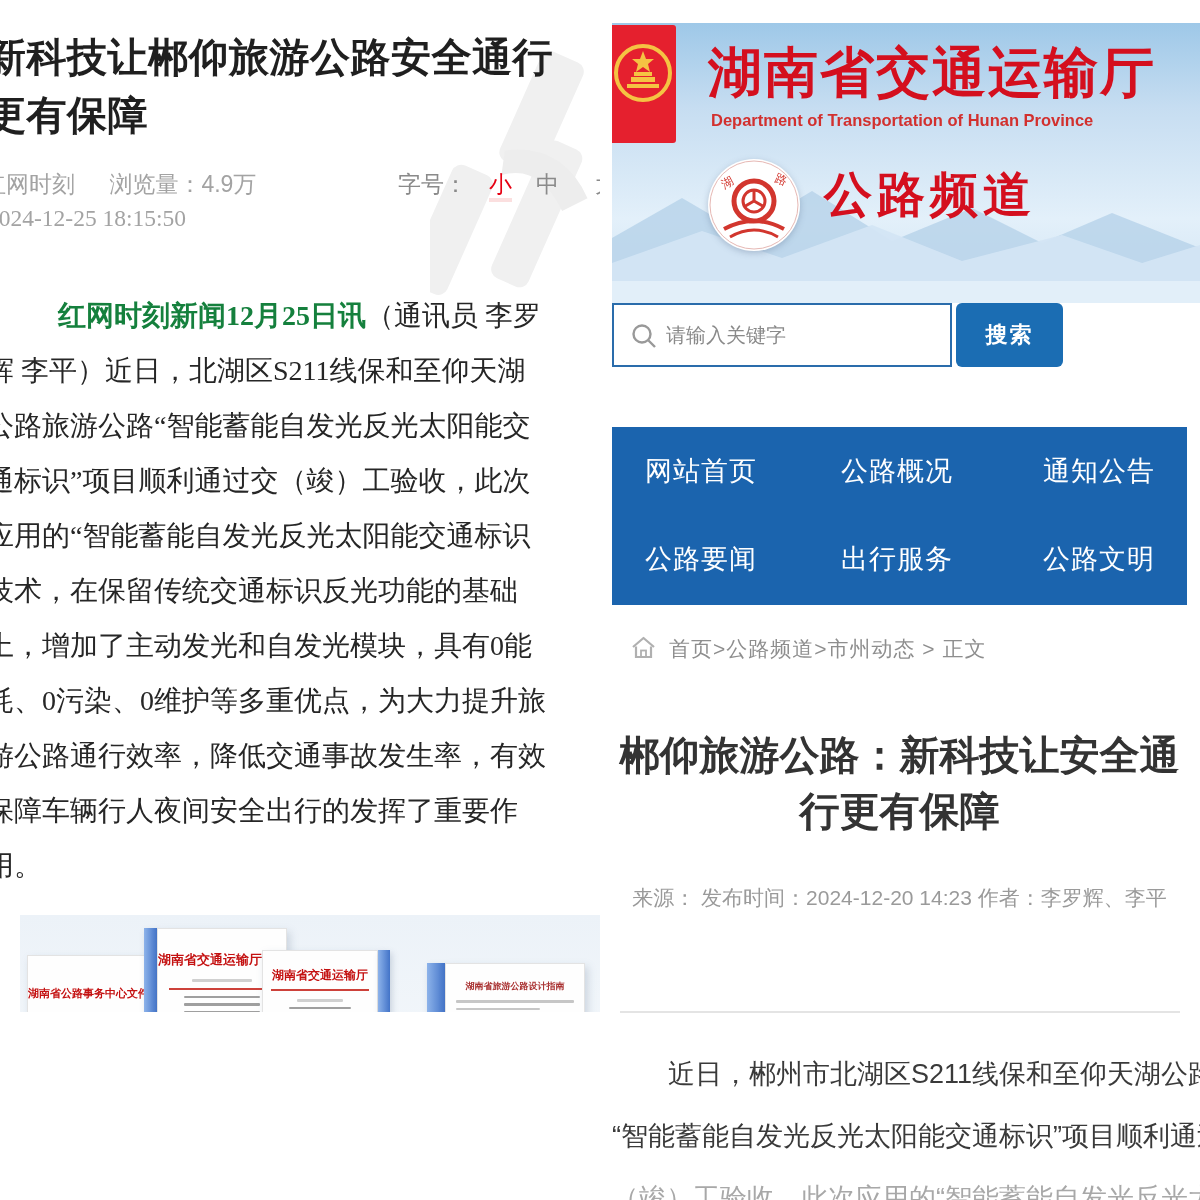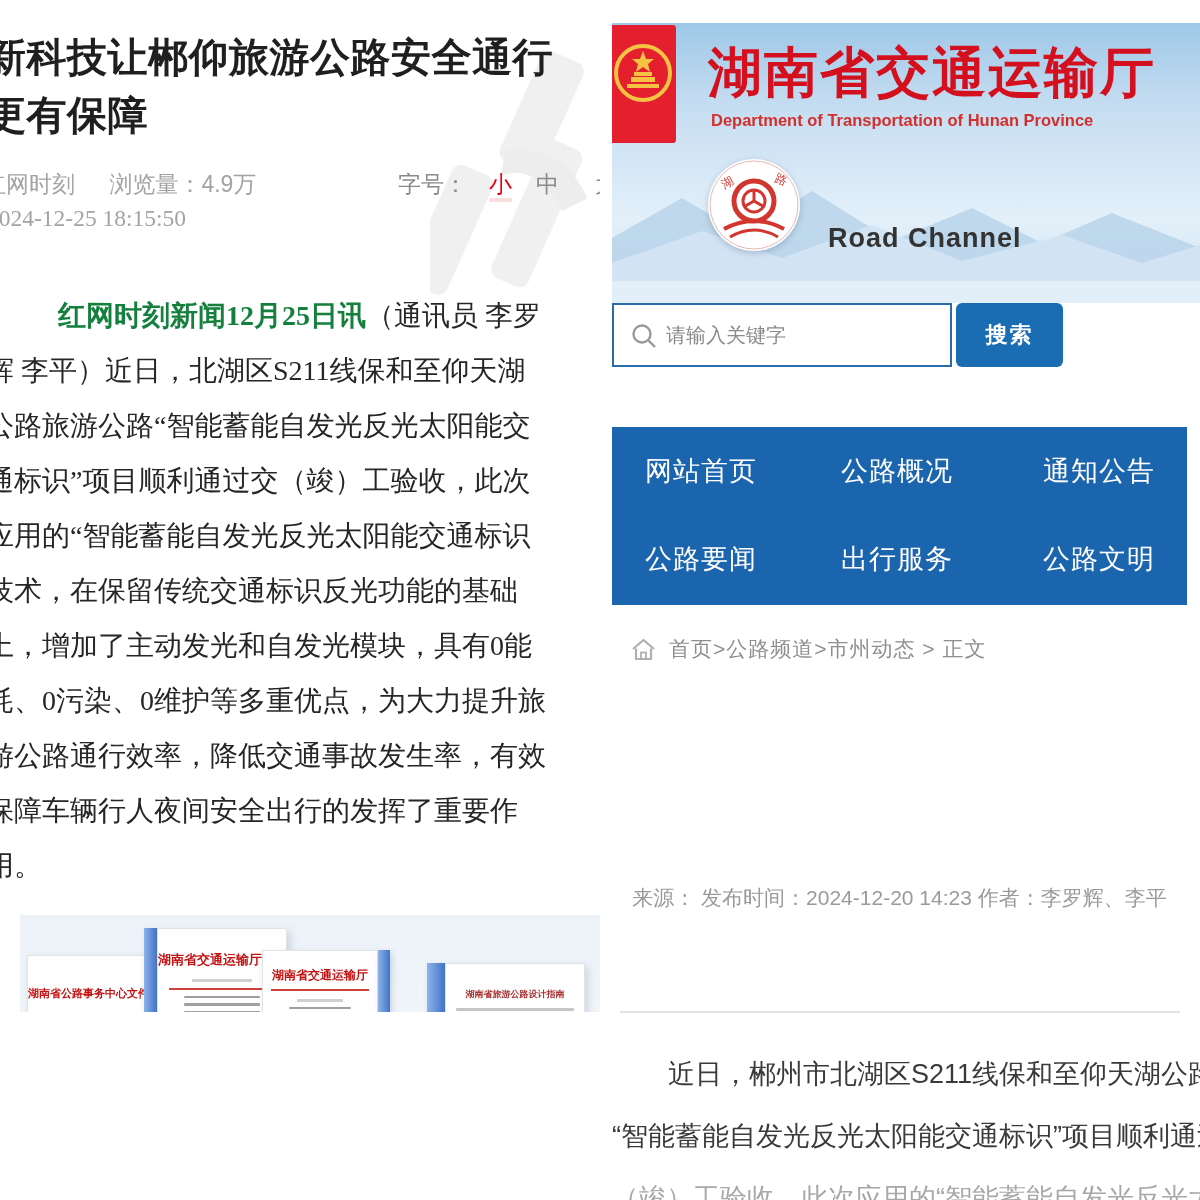--- a/index.html
+++ b/index.html
@@ -72,21 +72,21 @@
   .search-box svg { position:absolute; left:16px; top:17px; }
   .search-box input { border:none; outline:none; width:100%; font-size:20px; color:#555; background:transparent;
     font-family:"Liberation Sans","DejaVu Sans",sans-serif; }
   .search-box input::placeholder { color:#8a8a8a; }
   .search-btn { width:107px; margin-left:4px; background:#1b6db3; color:#fff; border:none; border-radius:6px;
     font-size:22px; font-weight:600; letter-spacing:2px; cursor:pointer; }
   .nav-panel { position:absolute; left:0; top:427px; width:575px; height:178px; background:#1b64ae;
     display:grid; grid-template-columns:196px 202px 1fr; row-gap:61px; align-content:start;
     padding:31px 0 7px 33px; }
   .nav-item { color:#fff; font-size:27px; letter-spacing:1px; cursor:pointer; line-height:27px; }
-  .breadcrumb { position:absolute; left:18px; top:635px; display:flex; align-items:center; gap:12px;
+  .breadcrumb { position:absolute; left:18px; top:635px; display:flex; gap:12px;
     color:#8e8e8e; font-size:21px; letter-spacing:1px; cursor:pointer; }
   .r-title { position:absolute; left:0; top:727px; width:575px; text-align:center;
     font-size:40px; font-weight:700; color:#333; line-height:56px; }
   .r-meta { position:absolute; left:0; top:884px; width:575px; text-align:center; color:#9a9a9a; font-size:21px; white-space:nowrap; }
   .r-font { position:absolute; left:0; top:942px; width:575px; text-align:center; color:#8f8f8f;
     font-size:21.5px; letter-spacing:2px; }
   .r-font .fopt { cursor:pointer; margin:0 3px; }
   .r-font .fopt.active { color:#2f76b4; }
   .r-divider { position:absolute; left:8px; top:1011px; width:560px; height:2px; background:#e4e4e4; }
   .r-body { position:absolute; left:0; top:1043px; width:640px; font-size:27px; color:#3a3a3a; }
@@ -184,21 +184,21 @@
           <i class="tl s"></i>
           <i class="tl"></i>
           <i class="tl s"></i>
           <i class="tl"></i>
           <i class="tl s"></i>
       </div>
       <div class="spine" style="left:358px; top:35px; width:12px; height:200px;"></div>
 
       <div class="spine" style="left:407px; top:48px; width:18px; height:172px;"></div>
       <div class="doc" style="left:425px; top:48px; width:140px; height:172px;">
-        <div class="doc-title" style="font-size:9px; margin-top:24px; color:#a33;">湖南省旅游公路设计指南</div>
+        <div class="doc-title" style="font-size:9px; margin-top:16px; color:#a33;">湖南省旅游公路设计指南</div>
         <i class="tl" style="margin-top:7px;"></i>
           <i class="tl s"></i>
           <i class="tl"></i>
           <i class="tl s"></i>
         <div class="hl">
           <i class="tl"></i>
             <i class="tl"></i>
             <i class="tl"></i>
             <i class="tl" style="margin-right:30px;"></i>
         </div>
@@ -244,21 +244,21 @@
           <circle cx="46" cy="46" r="44" fill="#fff" stroke="#e6b8b4" stroke-width="1"></circle>
           <circle cx="46" cy="42" r="20" fill="none" stroke="#d2362e" stroke-width="5"></circle>
           <circle cx="46" cy="42" r="11" fill="none" stroke="#d2362e" stroke-width="3"></circle>
           <path d="M46 31 V42 M36.5 47.5 L46 42 M55.5 47.5 L46 42" stroke="#d2362e" stroke-width="3" fill="none"></path>
           <path d="M16 70 Q46 54 76 70" fill="none" stroke="#d2362e" stroke-width="4"></path>
           <path d="M22 78 Q46 64 70 78" fill="none" stroke="#d2362e" stroke-width="3"></path>
           <text x="16" y="30" font-size="12" fill="#d2362e" transform="rotate(-28 16 30)">湖</text>
           <text x="66" y="22" font-size="12" fill="#d2362e" transform="rotate(22 66 22)">路</text>
         </svg>
       </div>
-      <div class="ch-en">Road Channel</div>
+      <div class="ch-cn">公路频道</div>
     </header>
 
     <div class="search-row">
       <div class="search-box">
         <svg width="28" height="28" viewBox="0 0 28 28">
           <circle cx="12" cy="12" r="8.5" fill="none" stroke="#999" stroke-width="2.4"></circle>
           <line x1="18.5" y1="18.5" x2="25" y2="25" stroke="#999" stroke-width="2.4"></line>
         </svg>
         <input type="text" placeholder="请输入关键字" style="">
       </div>
@@ -276,20 +276,24 @@
 
     <div class="breadcrumb">
       <svg width="27" height="25" viewBox="0 0 27 25">
         <path d="M3 12 L13.5 3 L24 12" fill="none" stroke="#b0b0b0" stroke-width="2.2" stroke-linejoin="round"></path>
         <path d="M6 11.5 V22 H21 V11.5" fill="none" stroke="#b0b0b0" stroke-width="2.2"></path>
         <rect x="11" y="15.5" width="5" height="6.5" fill="none" stroke="#b0b0b0" stroke-width="1.8"></rect>
       </svg>
       <span>首页&gt;公路频道&gt;市州动态 &gt; 正文</span>
     </div>
 
+    <div class="r-title">
+      <div>郴仰旅游公路：新科技让安全通</div>
+      <div>行更有保障</div>
+    </div>
 
     <div class="r-meta">来源：  发布时间：2024-12-20 14:23 作者：李罗辉、李平</div>
 
 
     <div class="r-divider"></div>
 
     <div class="r-body">
       <div class="rline first">近日，郴州市北湖区S211线保和至仰天湖公路旅游公路</div>
       <div class="rline">“智能蓄能自发光反光太阳能交通标识”项目顺利通过交</div>
       <div class="rline clip">（竣）工验收，此次应用的“智能蓄能自发光反光太阳能</div>

